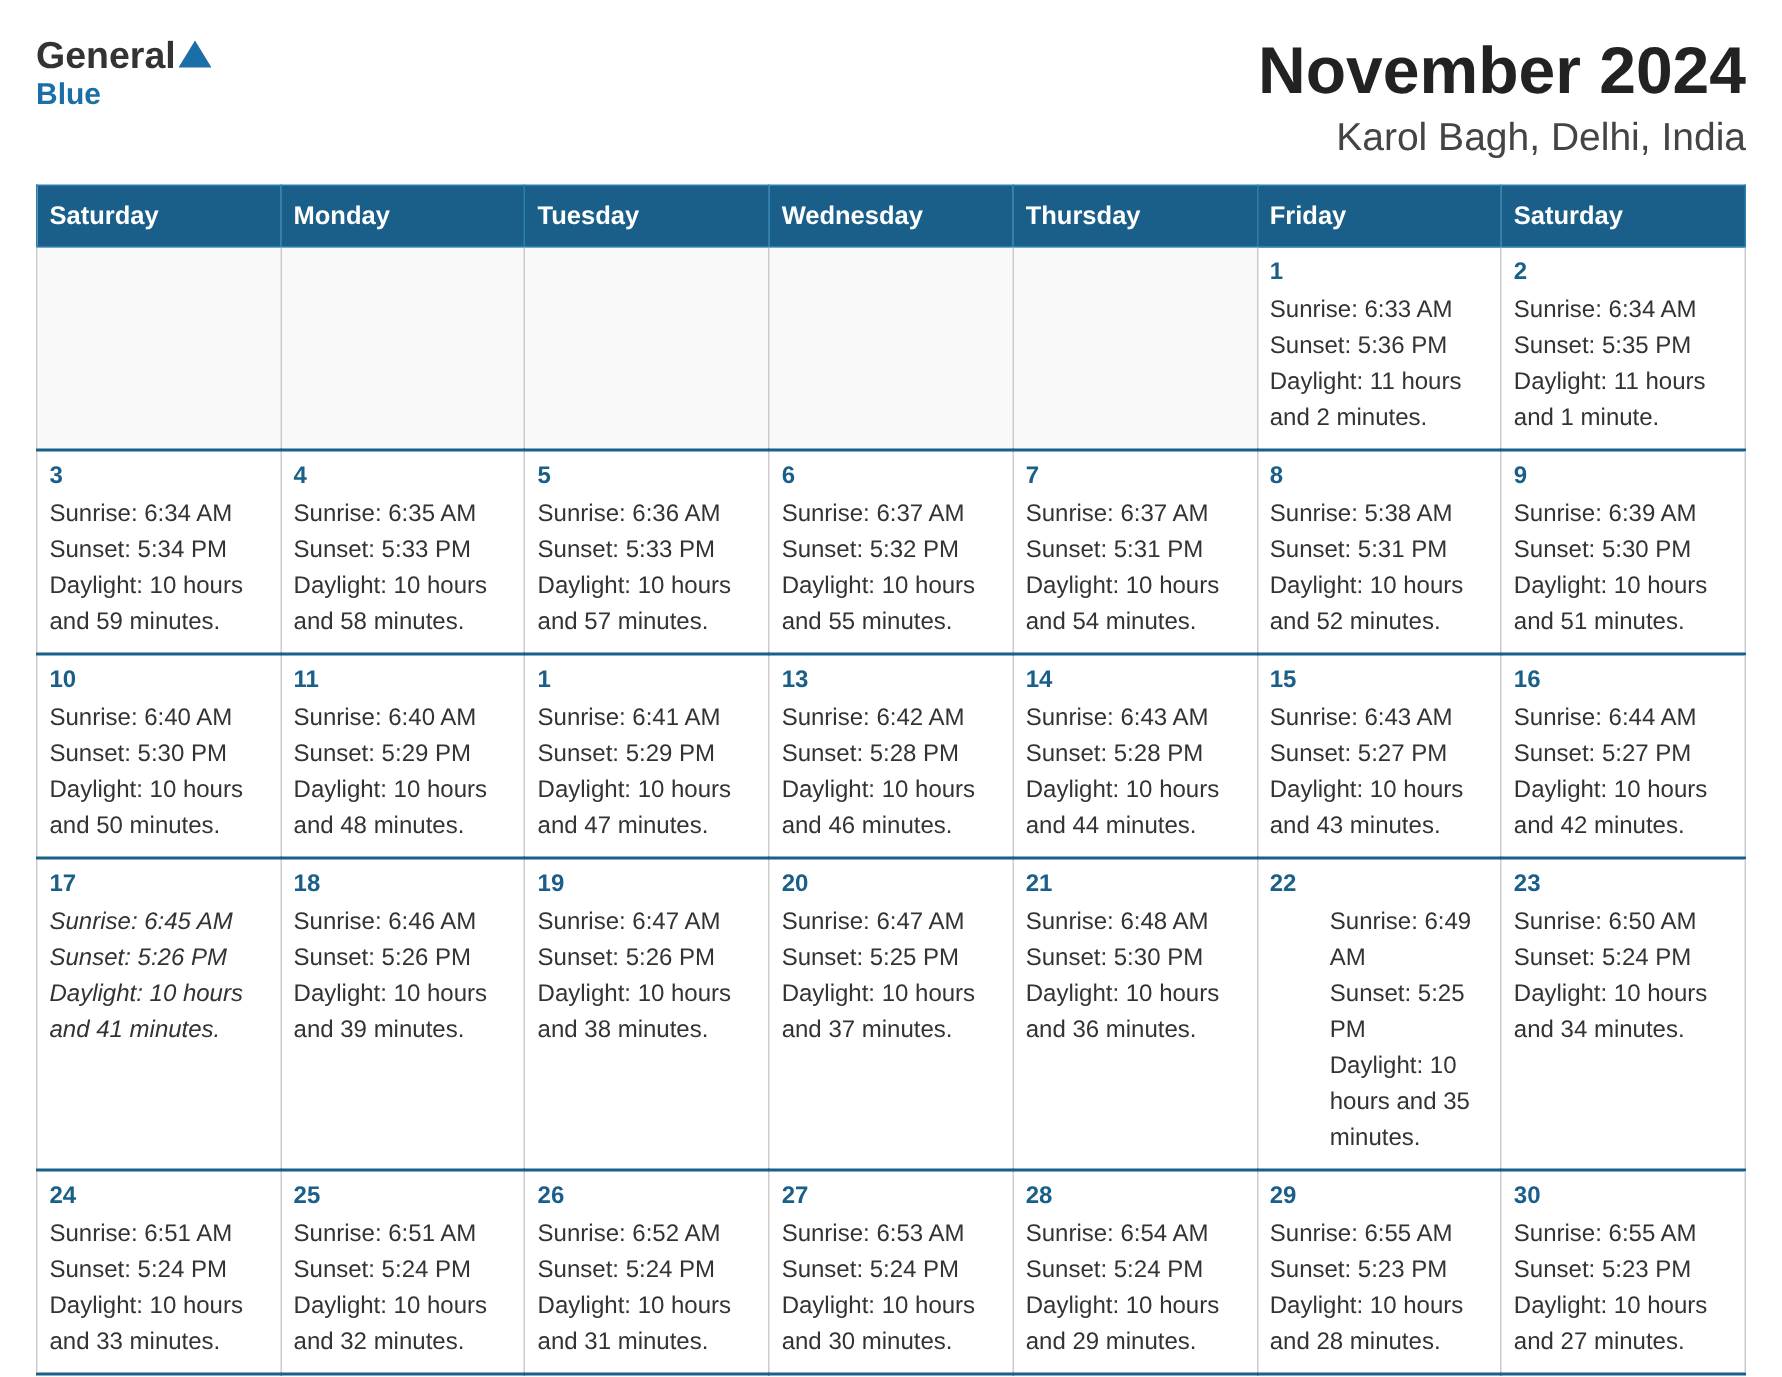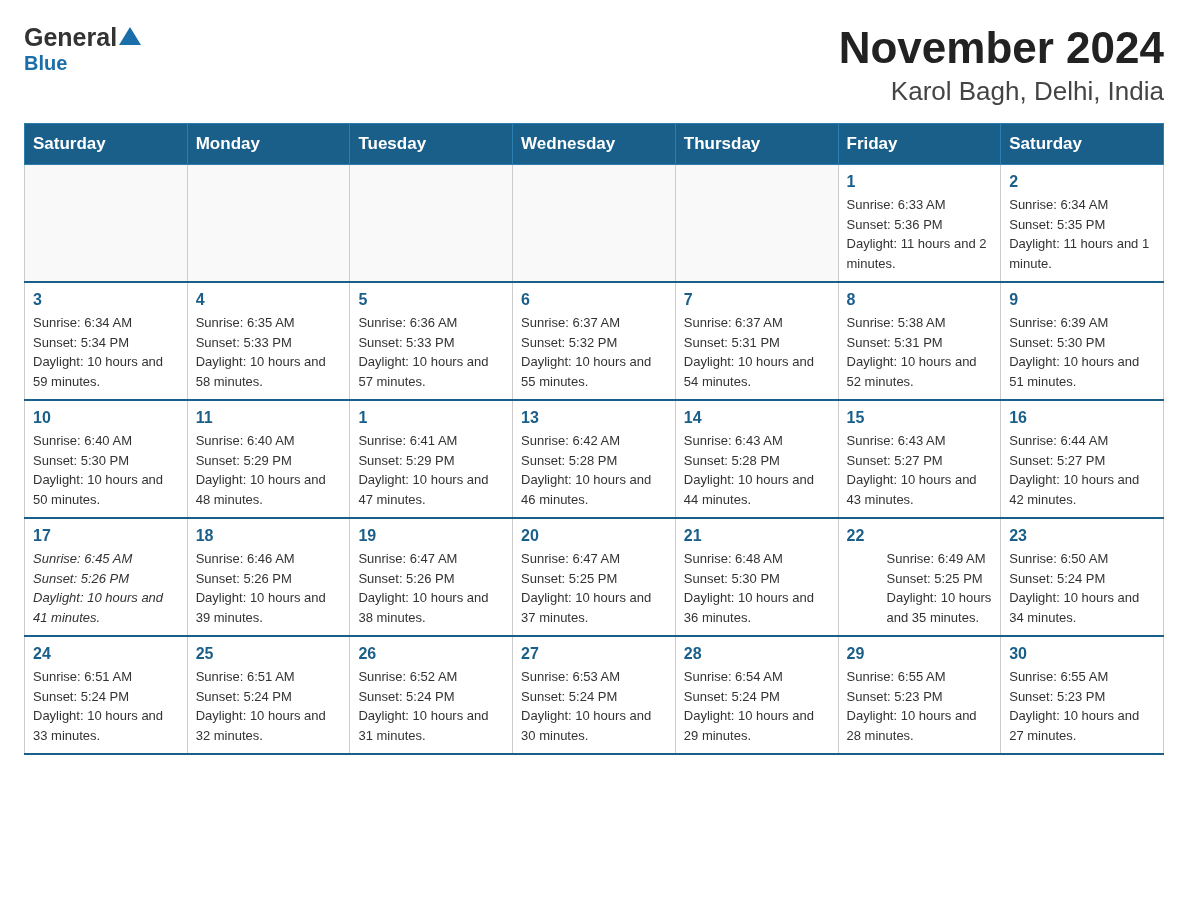--- a/index.html
+++ b/index.html
@@ -68,21 +68,21 @@
       font-size: 13px;
       color: #333;
     }
     .day-number {
       font-size: 16px;
       font-weight: bold;
       color: #1a5f8a;
       margin-bottom: 4px;
     }
     .day-info {
-      font-size: 13px;
+      font-size: 16px;
       line-height: 1.5;
       color: #333;
     }
     .calendar tbody tr {
       border-bottom: 2px solid #1a5f8a;
     }
     .empty-cell {
       background: #f9f9f9;
     }
   </style>

